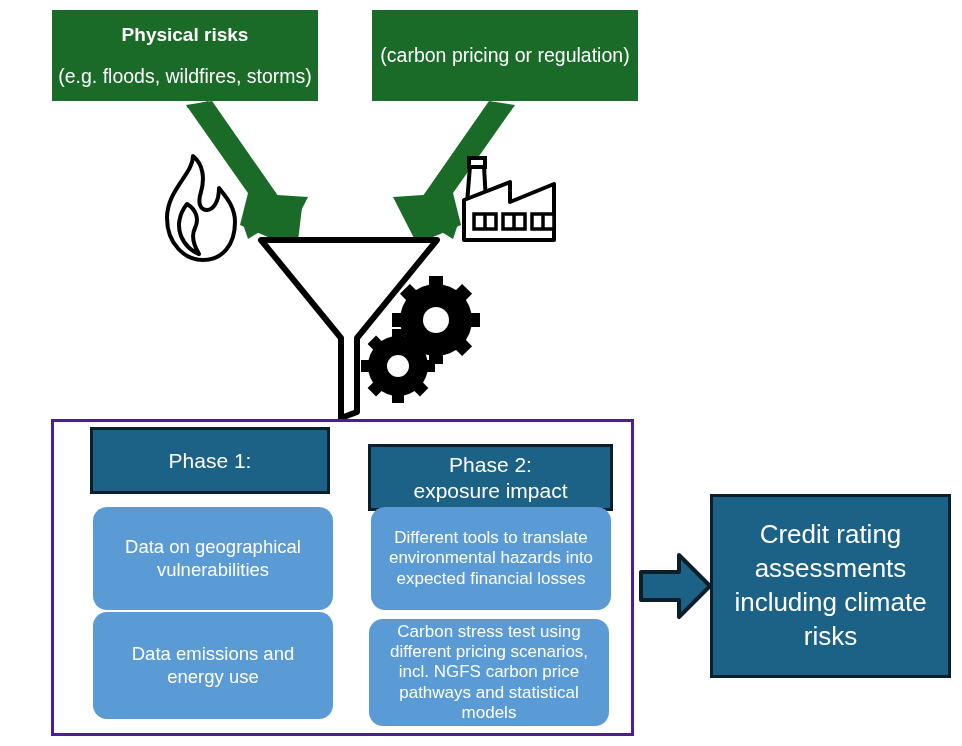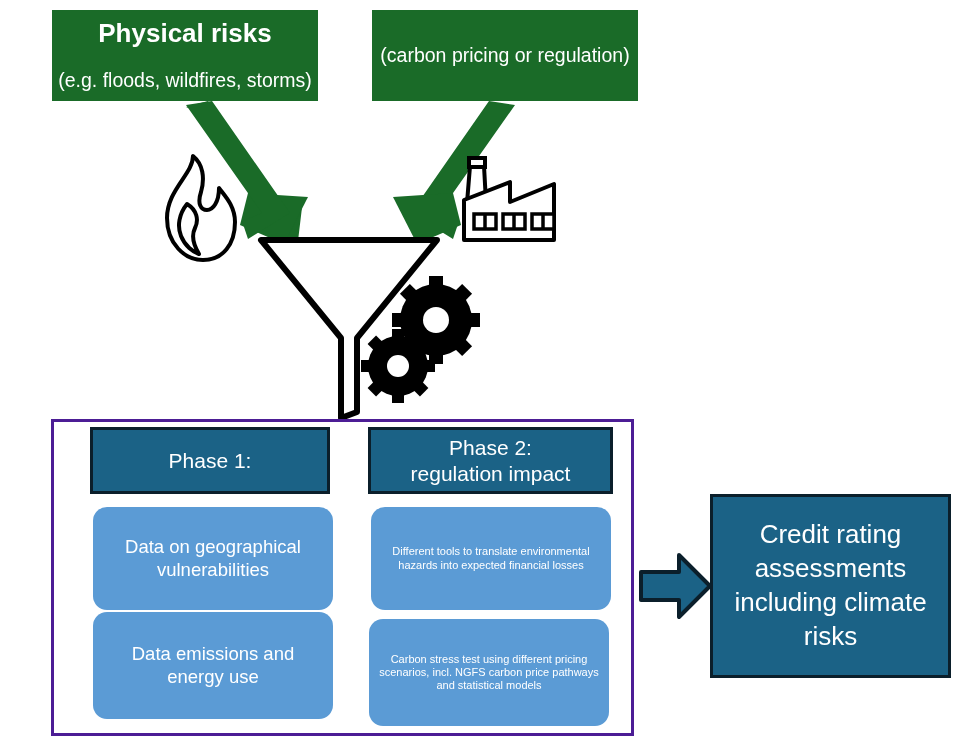--- a/index.html
+++ b/index.html
@@ -28,21 +28,21 @@
     align-items: center;
     justify-content: center;
     text-align: center;
     line-height: 1.22;
     font-size: 19.5px;
     padding: 0 6px;
     box-sizing: border-box;
   }
   .risk-box .risk-title {
     font-weight: bold;
-    font-size: 26px;
+    font-size: 19px;
     margin-bottom: 19px;
   }
   .risk-box .risk-sub {
     font-weight: normal;
   }
 
   
   #phase-panel {
     border: 3px solid #4c1d95;
     background: #ffffff;
@@ -68,21 +68,21 @@
     color: #ffffff;
     display: flex;
     align-items: center;
     justify-content: center;
     text-align: center;
     line-height: 1.2;
     box-sizing: border-box;
     padding: 19px 9px;
   }
   .phase-card.lg { font-size: 18.5px; }
-  .phase-card.sm { font-size: 11px; }
+  .phase-card.sm { font-size: 17px; }
 
   
   #outcome-box {
     background: #1b6286;
     border: 3px solid #0b1f2b;
     color: #ffffff;
     display: flex;
     align-items: center;
     justify-content: center;
     text-align: center;
@@ -203,24 +203,24 @@
     </div>
 
     <div class="abs phase-card lg" style="left:39px; top:85px; width:240px; height:103px;">
       <span>Data on geographical vulnerabilities</span>
     </div>
 
     <div class="abs phase-card lg" style="left:39px; top:190px; width:240px; height:107px;">
       <span>Data emissions and energy use</span>
     </div>
 
-    <div class="abs phase-header" style="left:314px; top:5px; width:245px; height:67px;">
+    <div class="abs phase-header" style="left:314px; top:22px; width:245px; height:67px;">
       <div>
         <div>Phase 2:</div>
-        <div>regulation impact</div>
+        <div>exposure impact</div>
       </div>
     </div>
 
     <div class="abs phase-card sm" style="left:317px; top:85px; width:240px; height:103px;">
       <span>Different tools to translate environmental hazards into expected financial losses</span>
     </div>
 
     <div class="abs phase-card sm" style="left:315px; top:197px; width:240px; height:107px;">
       <span>Carbon stress test using different pricing scenarios, incl. NGFS carbon price pathways and statistical models</span>
     </div>

